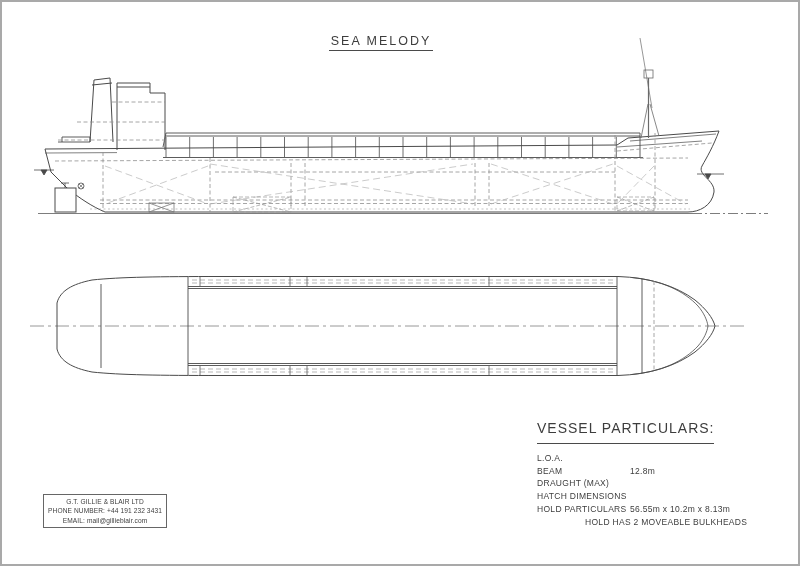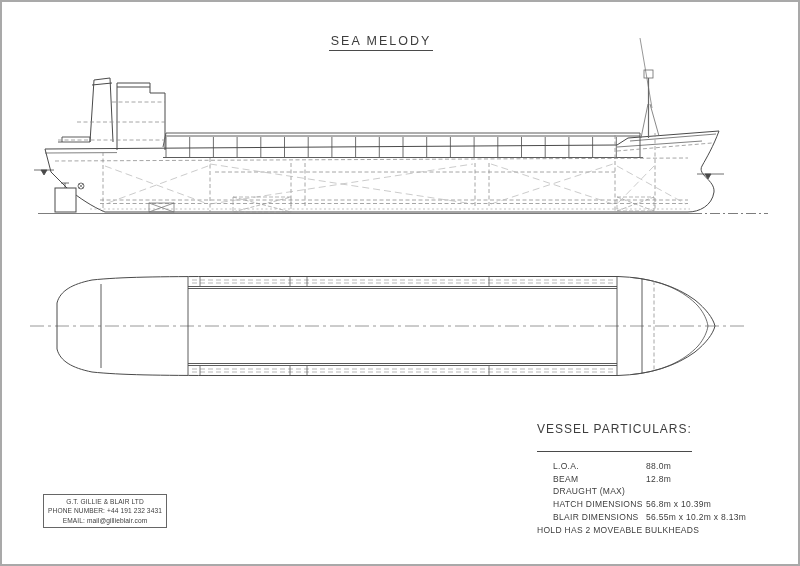--- a/index.html
+++ b/index.html
@@ -11,27 +11,27 @@
   .drawing-svg { position:absolute; left:0; top:0; }
 
   .title-wrap { position:absolute; left:312px; top:31px; width:126px; text-align:center; }
   .title-text {
     display:inline-block; font-size:12.5px; letter-spacing:2px; font-weight:400;
     border-bottom:1.2px solid #4a4a4a; padding:0 2px 2px 2px; white-space:nowrap;margin-left:12px;
   }
 
   .particulars { position:absolute; left:537px; top:419px; width:242px; }
   .p-head {
-    display:inline-block; font-size:12px; letter-spacing:1px;
-    border-bottom:1.1px solid #4a4a4a; padding-bottom:15px; margin-bottom:8px; white-space:nowrap;
-  }
-  .p-row  { display:flex; font-size:8.5px; letter-spacing:0.3px; line-height:12.7px; white-space:nowrap;margin-left:16px; }
+    display:inline-block; font-size:14px; letter-spacing:1px;
+    border-bottom:1.1px solid #4a4a4a; padding-bottom:7px; margin-bottom:8px; white-space:nowrap;
+  }
+  .p-row  { display:flex; font-size:8.5px; letter-spacing:0.3px; line-height:12.7px; white-space:nowrap; }
   .p-label{ width:93px; flex:none; }
   .p-value{ flex:1; }
-  .p-note { font-size:8.5px; letter-spacing:0.3px; line-height:12.7px; white-space:nowrap; }
+  .p-note { font-size:8.5px; letter-spacing:0.3px; line-height:12.7px; white-space:nowrap;margin-left:48px; }
 
   .contact-box {
     position:absolute; left:43px; top:494px; width:124px; height:34px;
     border:1px solid #666; box-sizing:border-box;
     display:flex; flex-direction:column; justify-content:center; align-items:center;
     text-align:center; font-size:6.6px; line-height:9.6px; letter-spacing:0.1px; white-space:nowrap;
   }
 </style>
 </head>
 <body>
@@ -167,35 +167,33 @@
   </svg>
 
   <div class="title-wrap">
     <span class="title-text">SEA MELODY</span>
   </div>
 
   <div class="particulars">
     <span class="p-head">VESSEL PARTICULARS:</span>
     <div class="p-row">
       <span class="p-label">L.O.A.</span>
-      <span class="p-value">88.0m</span>
     </div>
     <div class="p-row">
       <span class="p-label">BEAM</span>
       <span class="p-value">12.8m</span>
     </div>
     <div class="p-row">
       <span class="p-label">DRAUGHT (MAX)</span>
     </div>
     <div class="p-row">
       <span class="p-label">HATCH DIMENSIONS</span>
-      <span class="p-value">56.8m x 10.39m</span>
-    </div>
-    <div class="p-row">
-      <span class="p-label">BLAIR DIMENSIONS</span>
+    </div>
+    <div class="p-row">
+      <span class="p-label">HOLD PARTICULARS</span>
       <span class="p-value">56.55m x 10.2m x 8.13m</span>
     </div>
     <div class="p-note">HOLD HAS 2 MOVEABLE BULKHEADS</div>
   </div>
 
   <div class="contact-box">
     <div>G.T. GILLIE &amp; BLAIR LTD</div>
     <div>PHONE NUMBER: +44 191 232 3431</div>
     <div>EMAIL: mail@gillieblair.com</div>
   </div>

